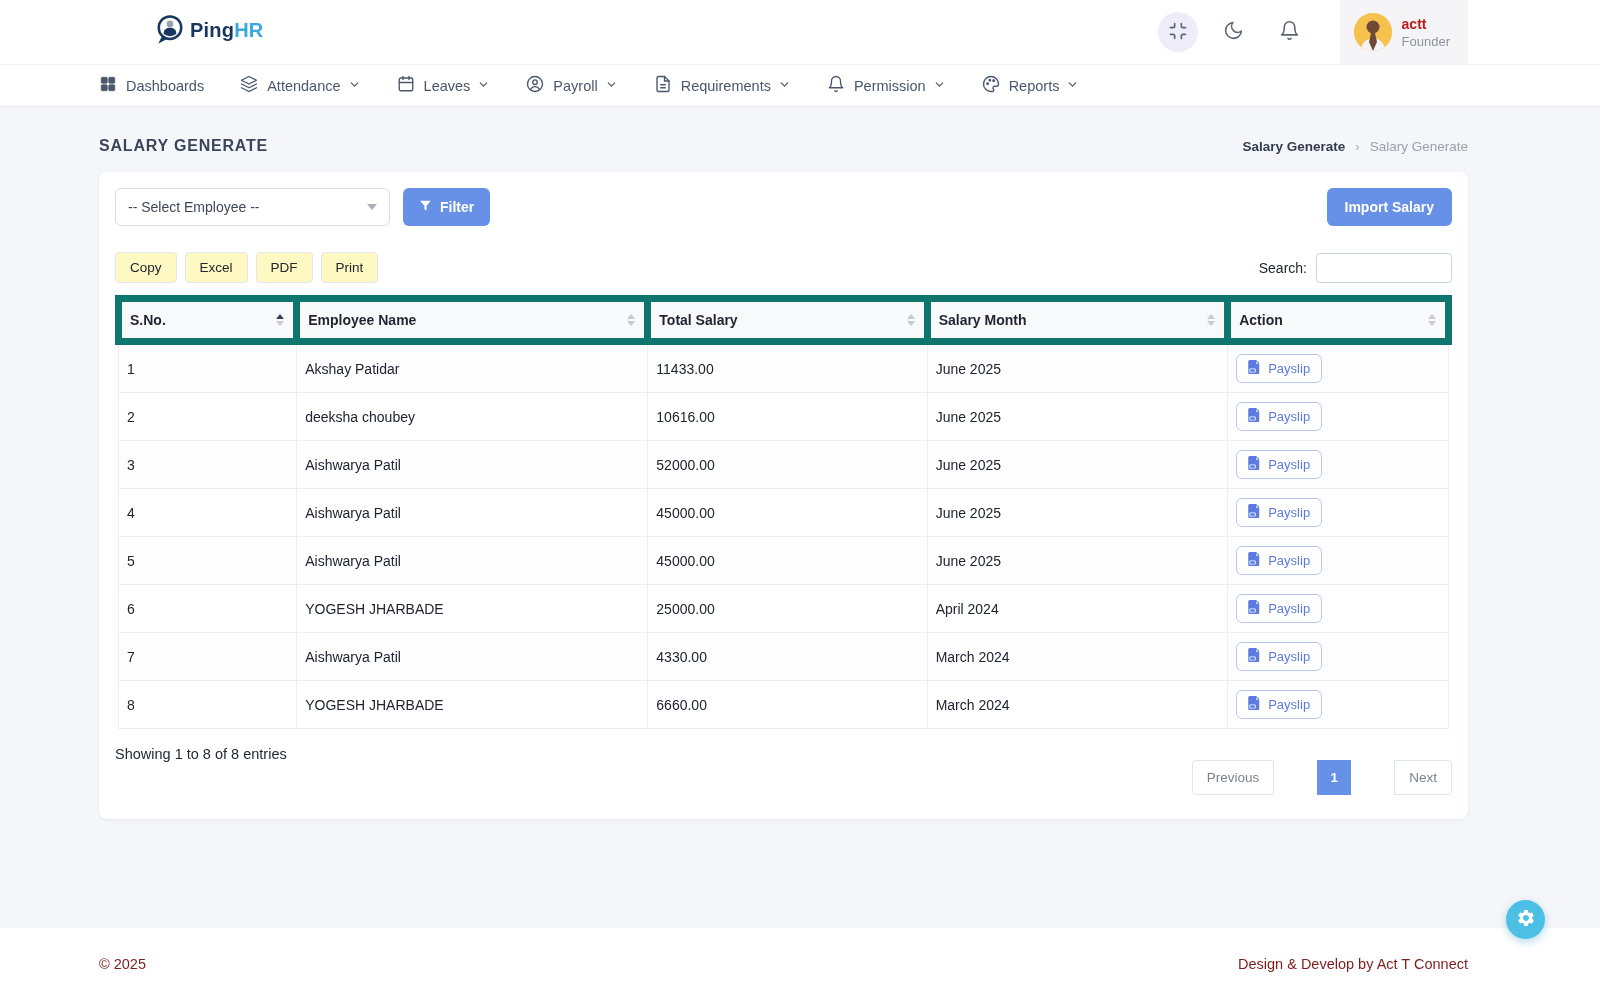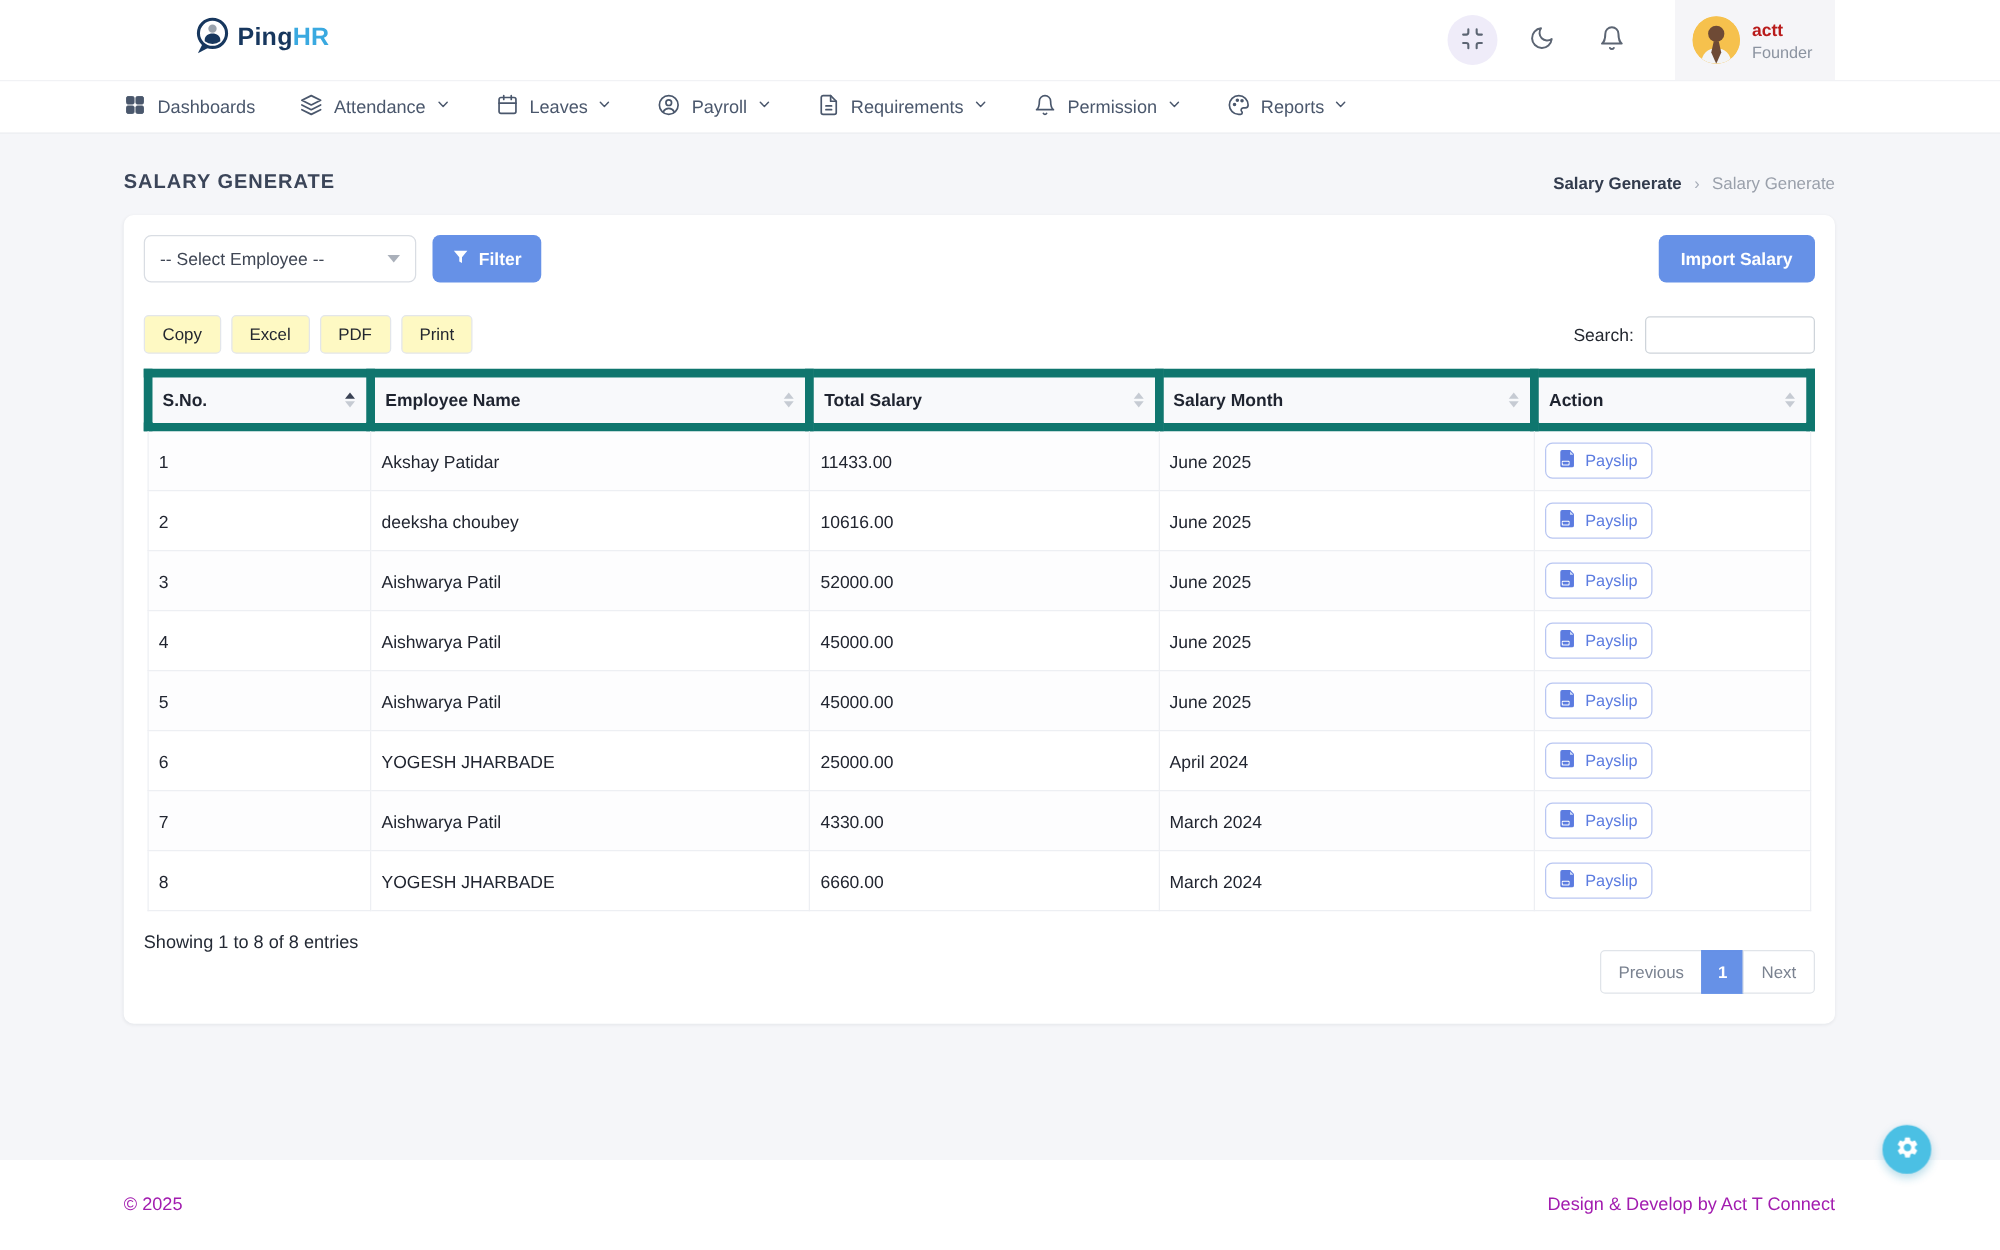--- a/index.html
+++ b/index.html
@@ -58,21 +58,21 @@
   .crumb-parent { color: #333c4e; font-weight: 600; }
   .crumb-sep { color: #a7adb8; font-size: 13px; }
   .crumb-current { color: #9aa0ab; }
   
   .card {
     background: #fff; border-radius: 8px; margin-top: 17px; margin-bottom: 24px;
     box-shadow: 0 1px 3px rgba(20,25,40,.07); padding: 16px 16px 24px 16px;
   }
   .filter-row { display: flex; align-items: center; }
   .select-box {
-    width: 218px; height: 38px; border: 1px solid #d9dde3; border-radius: 6px;
+    width: 275px; height: 38px; border: 1px solid #d9dde3; border-radius: 6px;
     display: flex; align-items: center; justify-content: space-between;
     padding: 0 12px; font-size: 14px; color: #3f4654; cursor: pointer; background: #fff;
   }
   .select-caret {
     width: 0; height: 0; border-left: 5px solid transparent; border-right: 5px solid transparent;
     border-top: 6px solid #aab0ba;
   }
   .btn-primary {
     background: #6691e7; color: #fff; border: none; border-radius: 6px;
     font-size: 14px; font-weight: 600; padding: 0 16px; height: 38px;
@@ -112,35 +112,35 @@
   .col-month { width: 22.6%; } .col-action { width: 16.6%; }
   td.action-cell { padding: 9px 8px; }
   .payslip-btn {
     display: inline-flex; align-items: center; gap: 7px;
     border: 1px solid #b9c6f2; background: #fff; color: #5b7be0;
     font-size: 13px; padding: 5px 11px; border-radius: 6px; cursor: pointer; font-family: inherit;
   }
   
   .table-foot { display: flex; align-items: flex-start; justify-content: space-between; margin-top: 17px; }
   .entries-info { font-size: 14.5px; color: #242a35; }
-  .pagination { display: flex; margin-top: 14px; }
+  .pagination { display: flex; margin-top: 14px; gap: 44px; }
   .page-btn {
     border: 1px solid #e0e4e9; background: #fff; color: #7a8290;
     font-size: 13.5px; padding: 9px 14px; cursor: pointer; font-family: inherit;
   }
   .page-btn.prev { border-radius: 4px 0 0 4px; }
   .page-btn.next { border-radius: 0 4px 4px 0; margin-left: -1px; }
   .page-btn.current {
     background: #6691e7; border-color: #6691e7; color: #fff; font-weight: 600;
     min-width: 34px; text-align: center; margin-left: -1px; padding: 9px 12px;
   }
   
   .sitefooter {
     background: #fff; height: 72px; flex: none; display: flex; align-items: center;
-    justify-content: space-between; padding: 0 132px 0 99px; font-size: 14.5px; color: #a21caf;
+    justify-content: space-between; padding: 0 132px 0 99px; font-size: 14.5px; color: #7f1d1d;
   }
   
   .fab {
     position: fixed; right: 55px; bottom: 61px; width: 39px; height: 39px; border-radius: 50%;
     background: #4bc0e4; border: none; display: flex; align-items: center; justify-content: center;
     cursor: pointer; box-shadow: 0 3px 8px rgba(40,150,190,.35);
   }
 </style>
 </head>
 <body>

